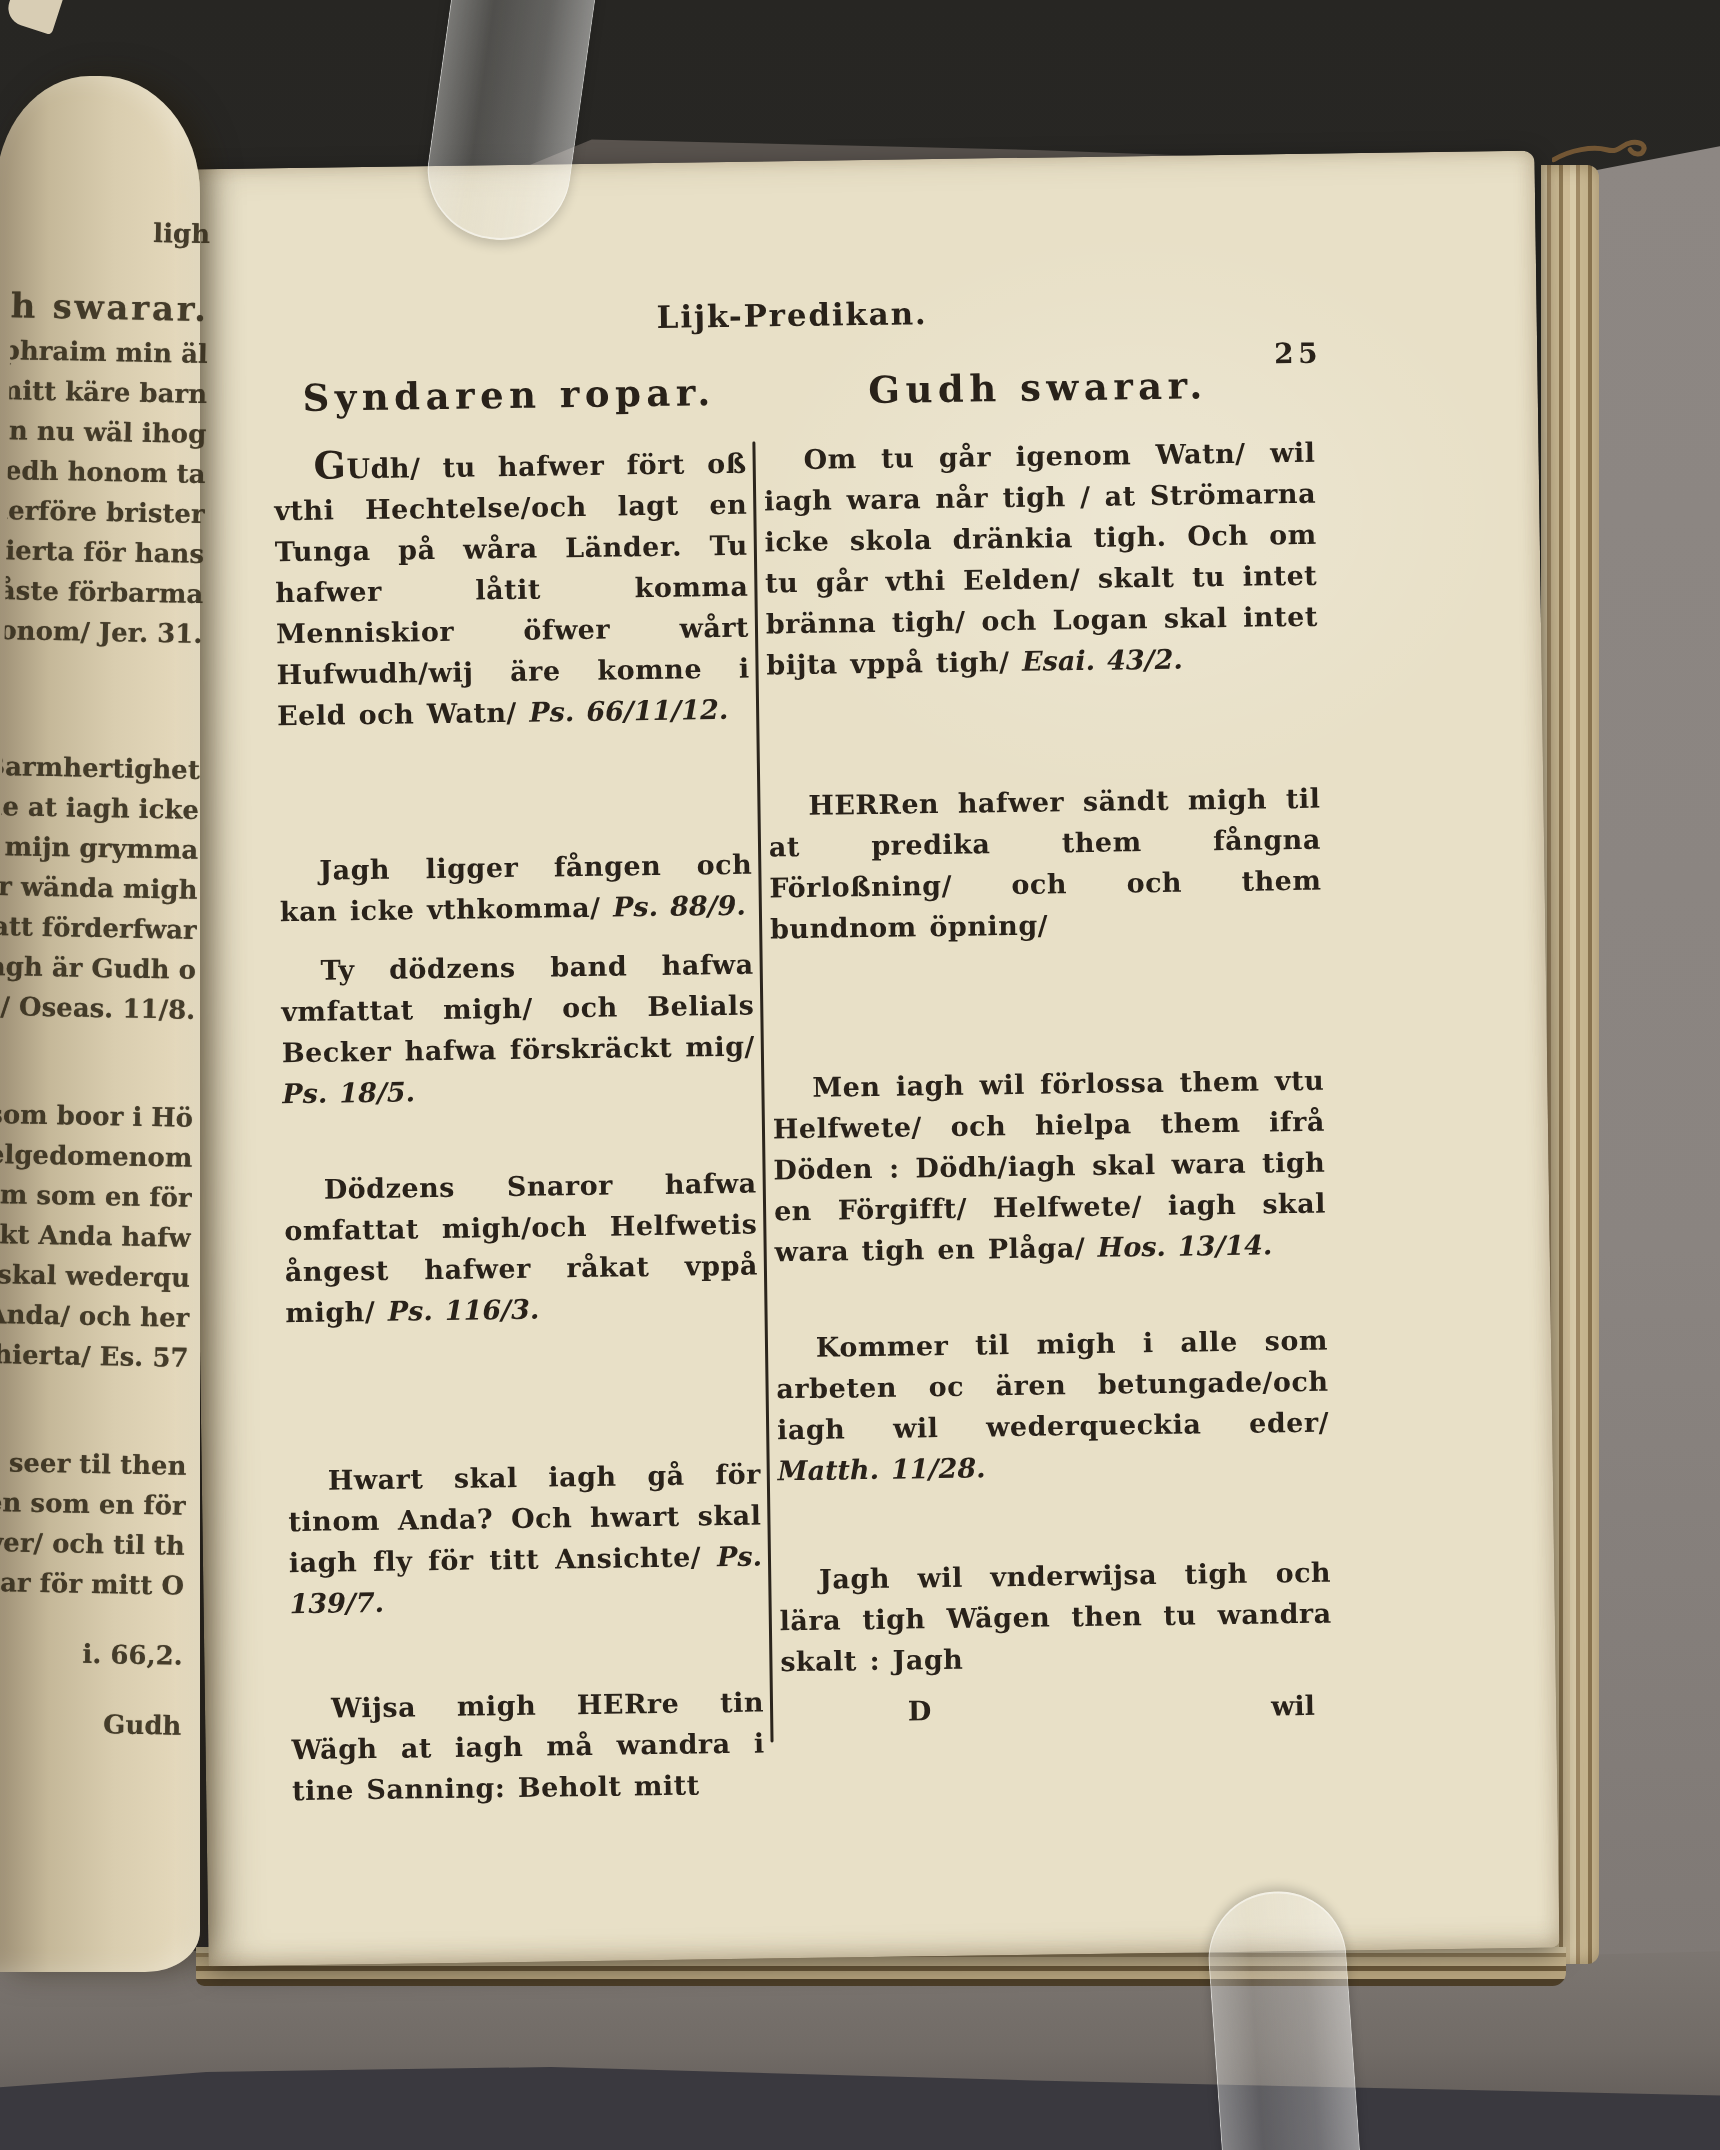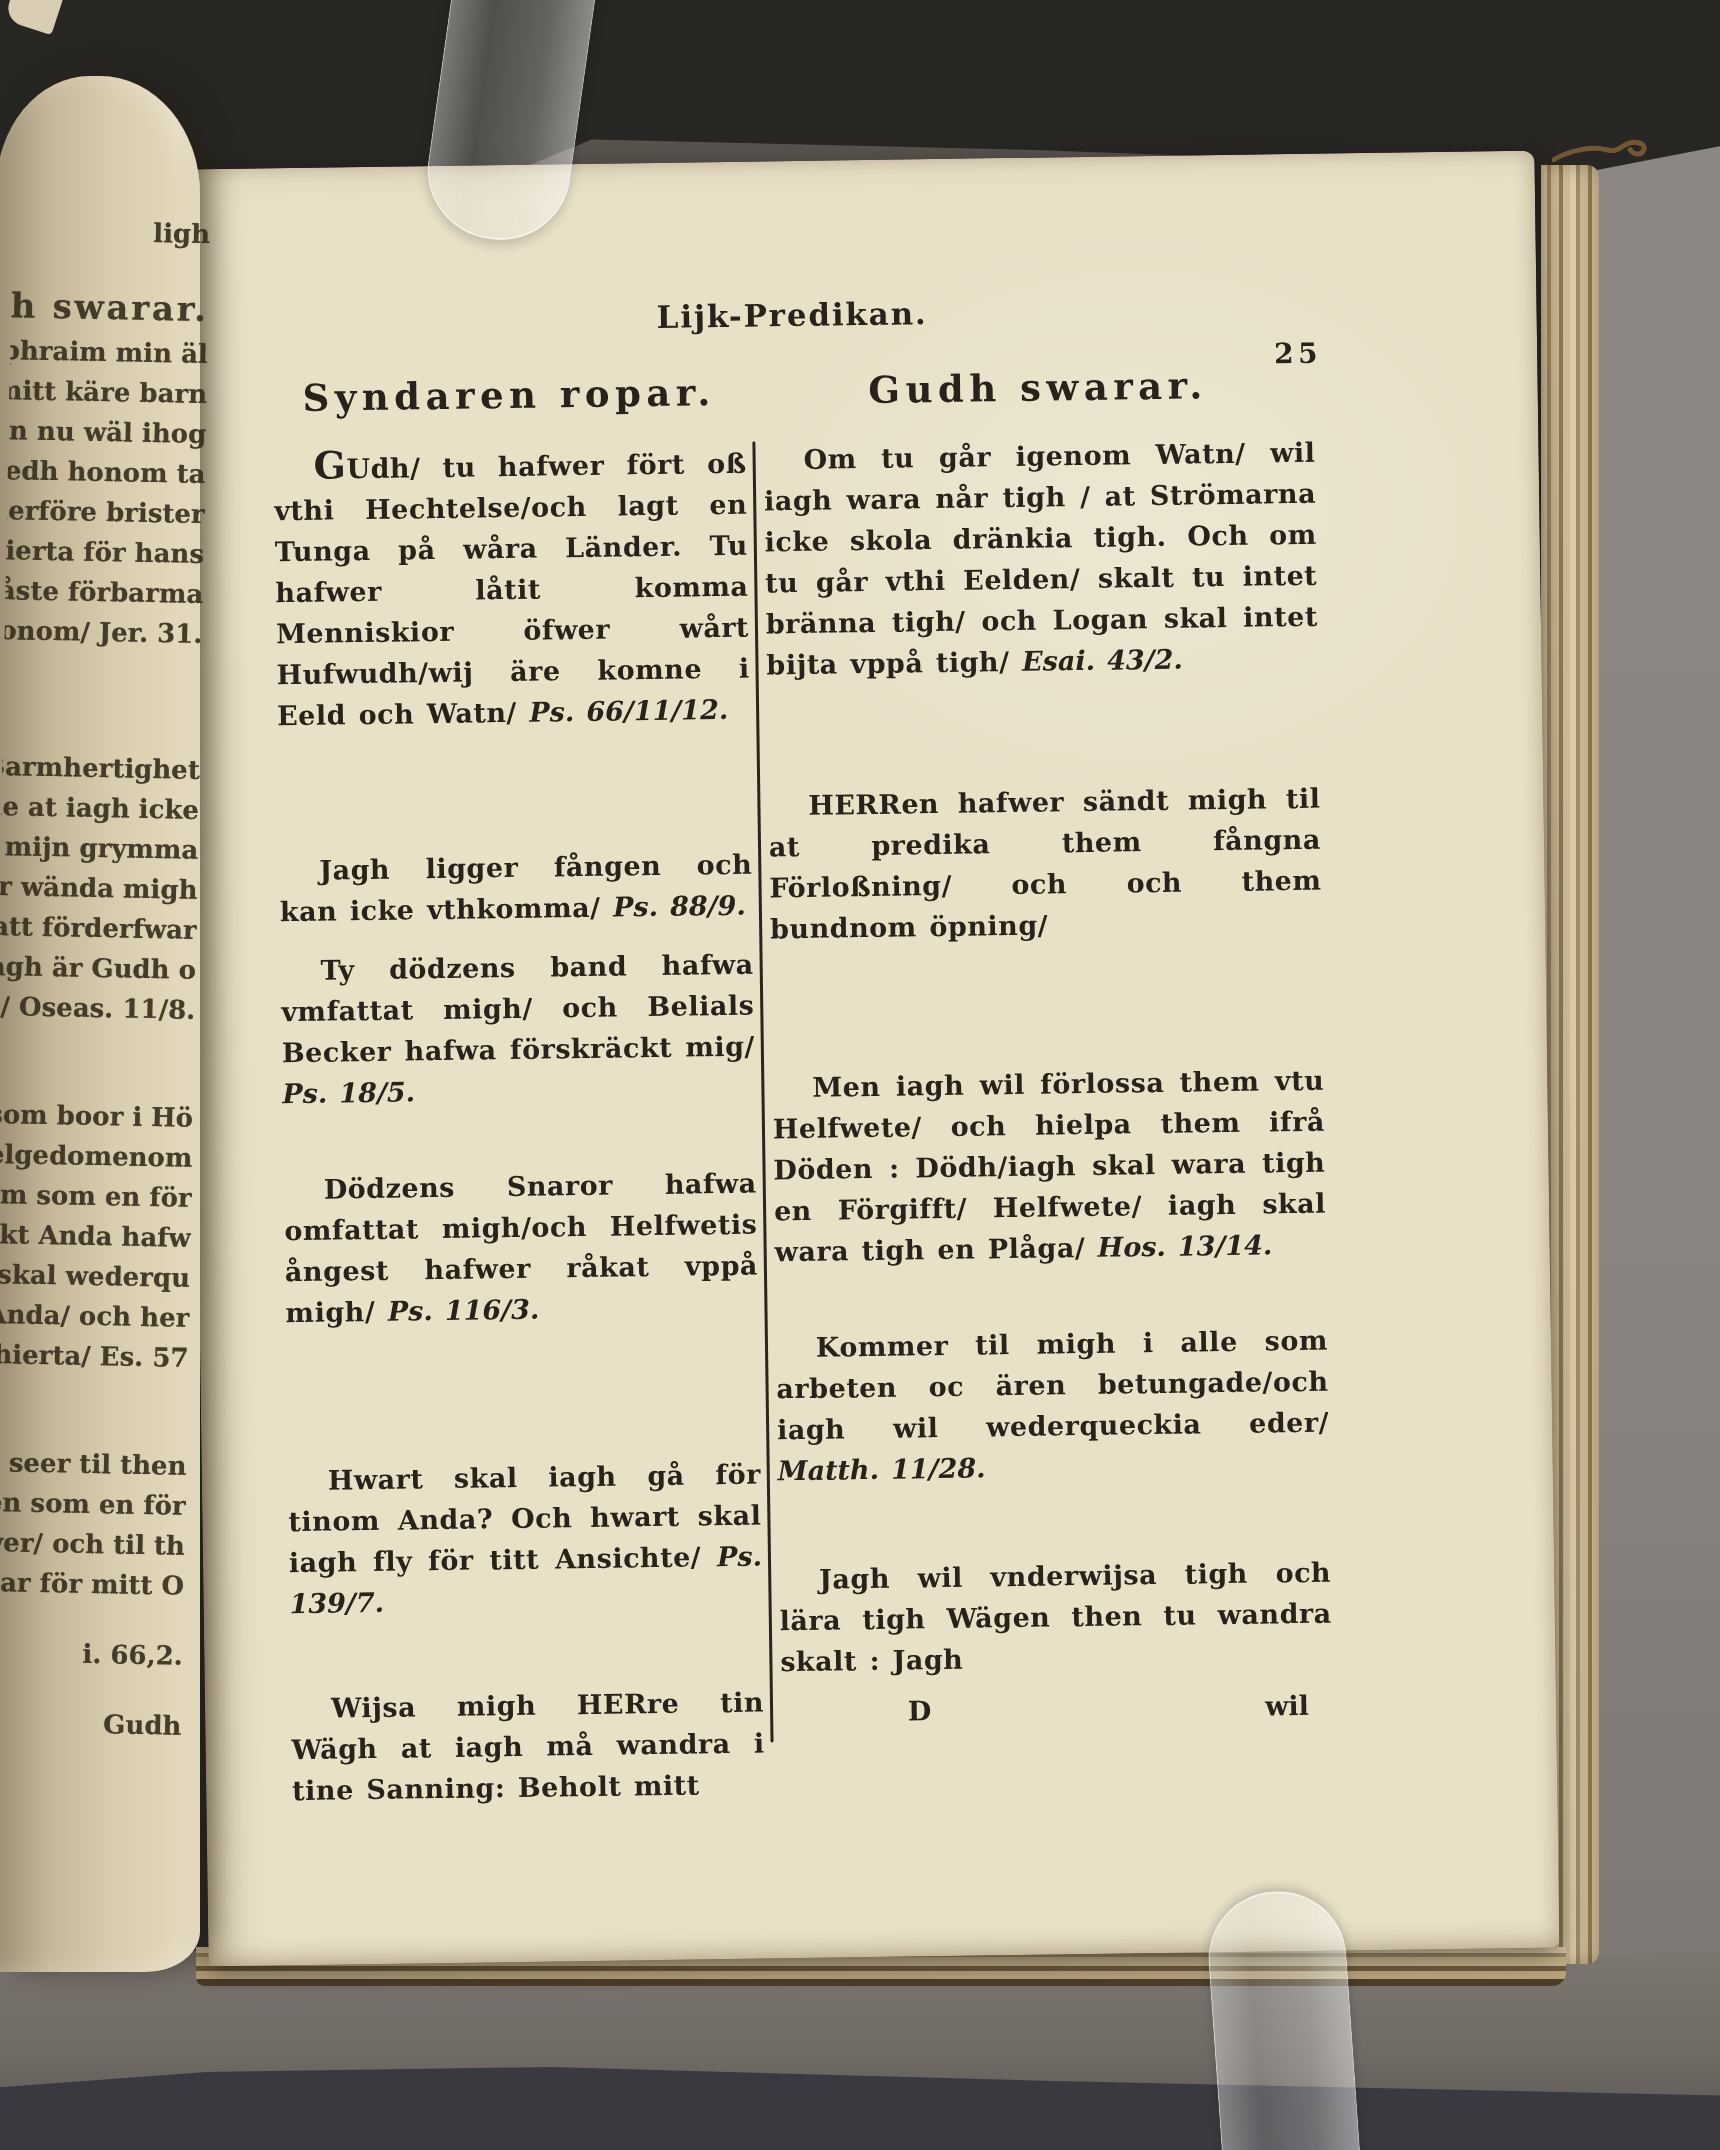--- a/index.html
+++ b/index.html
@@ -107,21 +107,21 @@
   .block .ref{font-style:italic;font-weight:700;letter-spacing:0;}
   .lead::first-letter{font-size:1.4em;}
   .mt-a{margin-top:114px;} .mt-b{margin-top:18px;} .mt-c{margin-top:55px;}
   .mt-d{margin-top:127px;} .mt-e{margin-top:64px;} .mt-f{margin-top:100px;}
   .mt-g{margin-top:118px;} .mt-h{margin-top:68px;}
   .sig-row{
     display:flex;justify-content:space-between;margin-top:10px;
     font-size:27px;line-height:41px;font-weight:700;
   }
   .sig-row .sig{margin-left:127px;}
-  .sig-row .catch{margin-right:24px;}
+  .sig-row .catch{margin-right:18px;}
   
   .strap{
     position:absolute;z-index:8;
     background:linear-gradient(90deg,rgba(235,235,232,.42) 0%,rgba(225,225,222,.22) 30%,rgba(240,240,238,.30) 70%,rgba(250,250,248,.48) 100%);
     border-left:1.8px solid rgba(252,252,250,.50);
     border-right:1.8px solid rgba(252,252,250,.50);
   }
   .strap-top{
     left:418px;top:-27px;width:141px;height:264px;
     transform:rotate(8deg);transform-origin:50% 100%;

